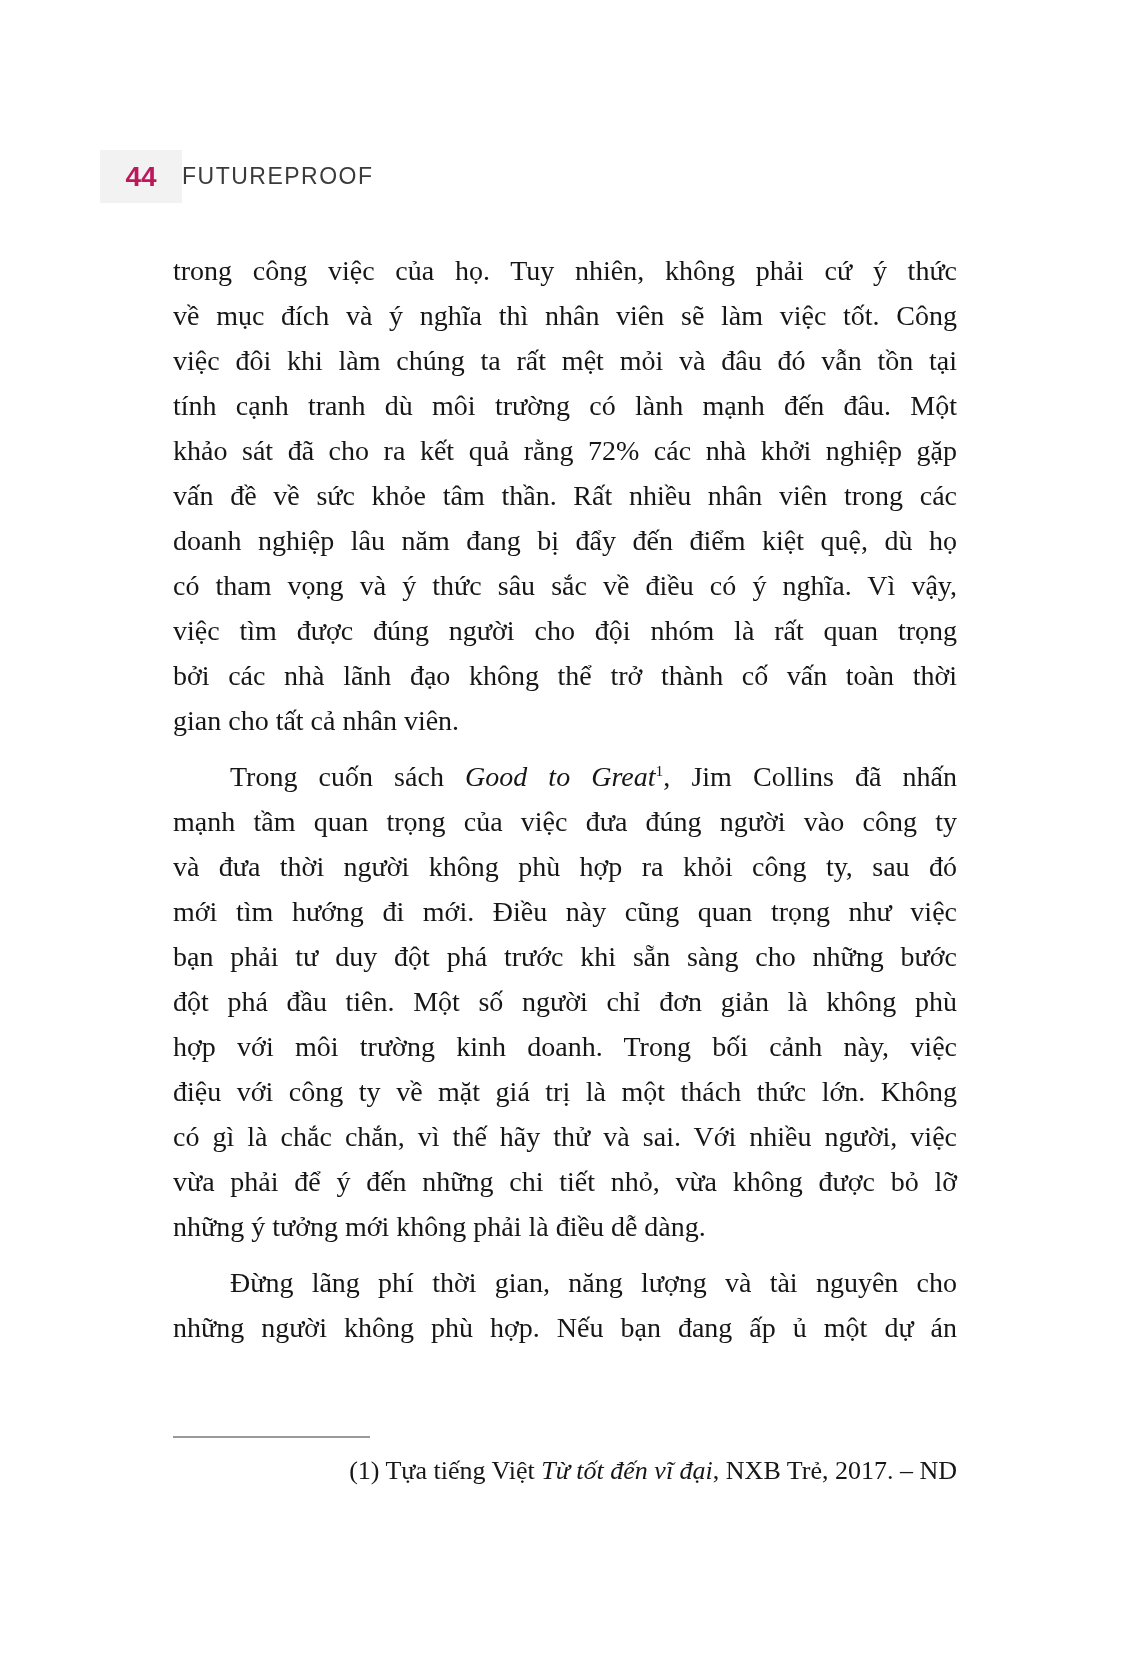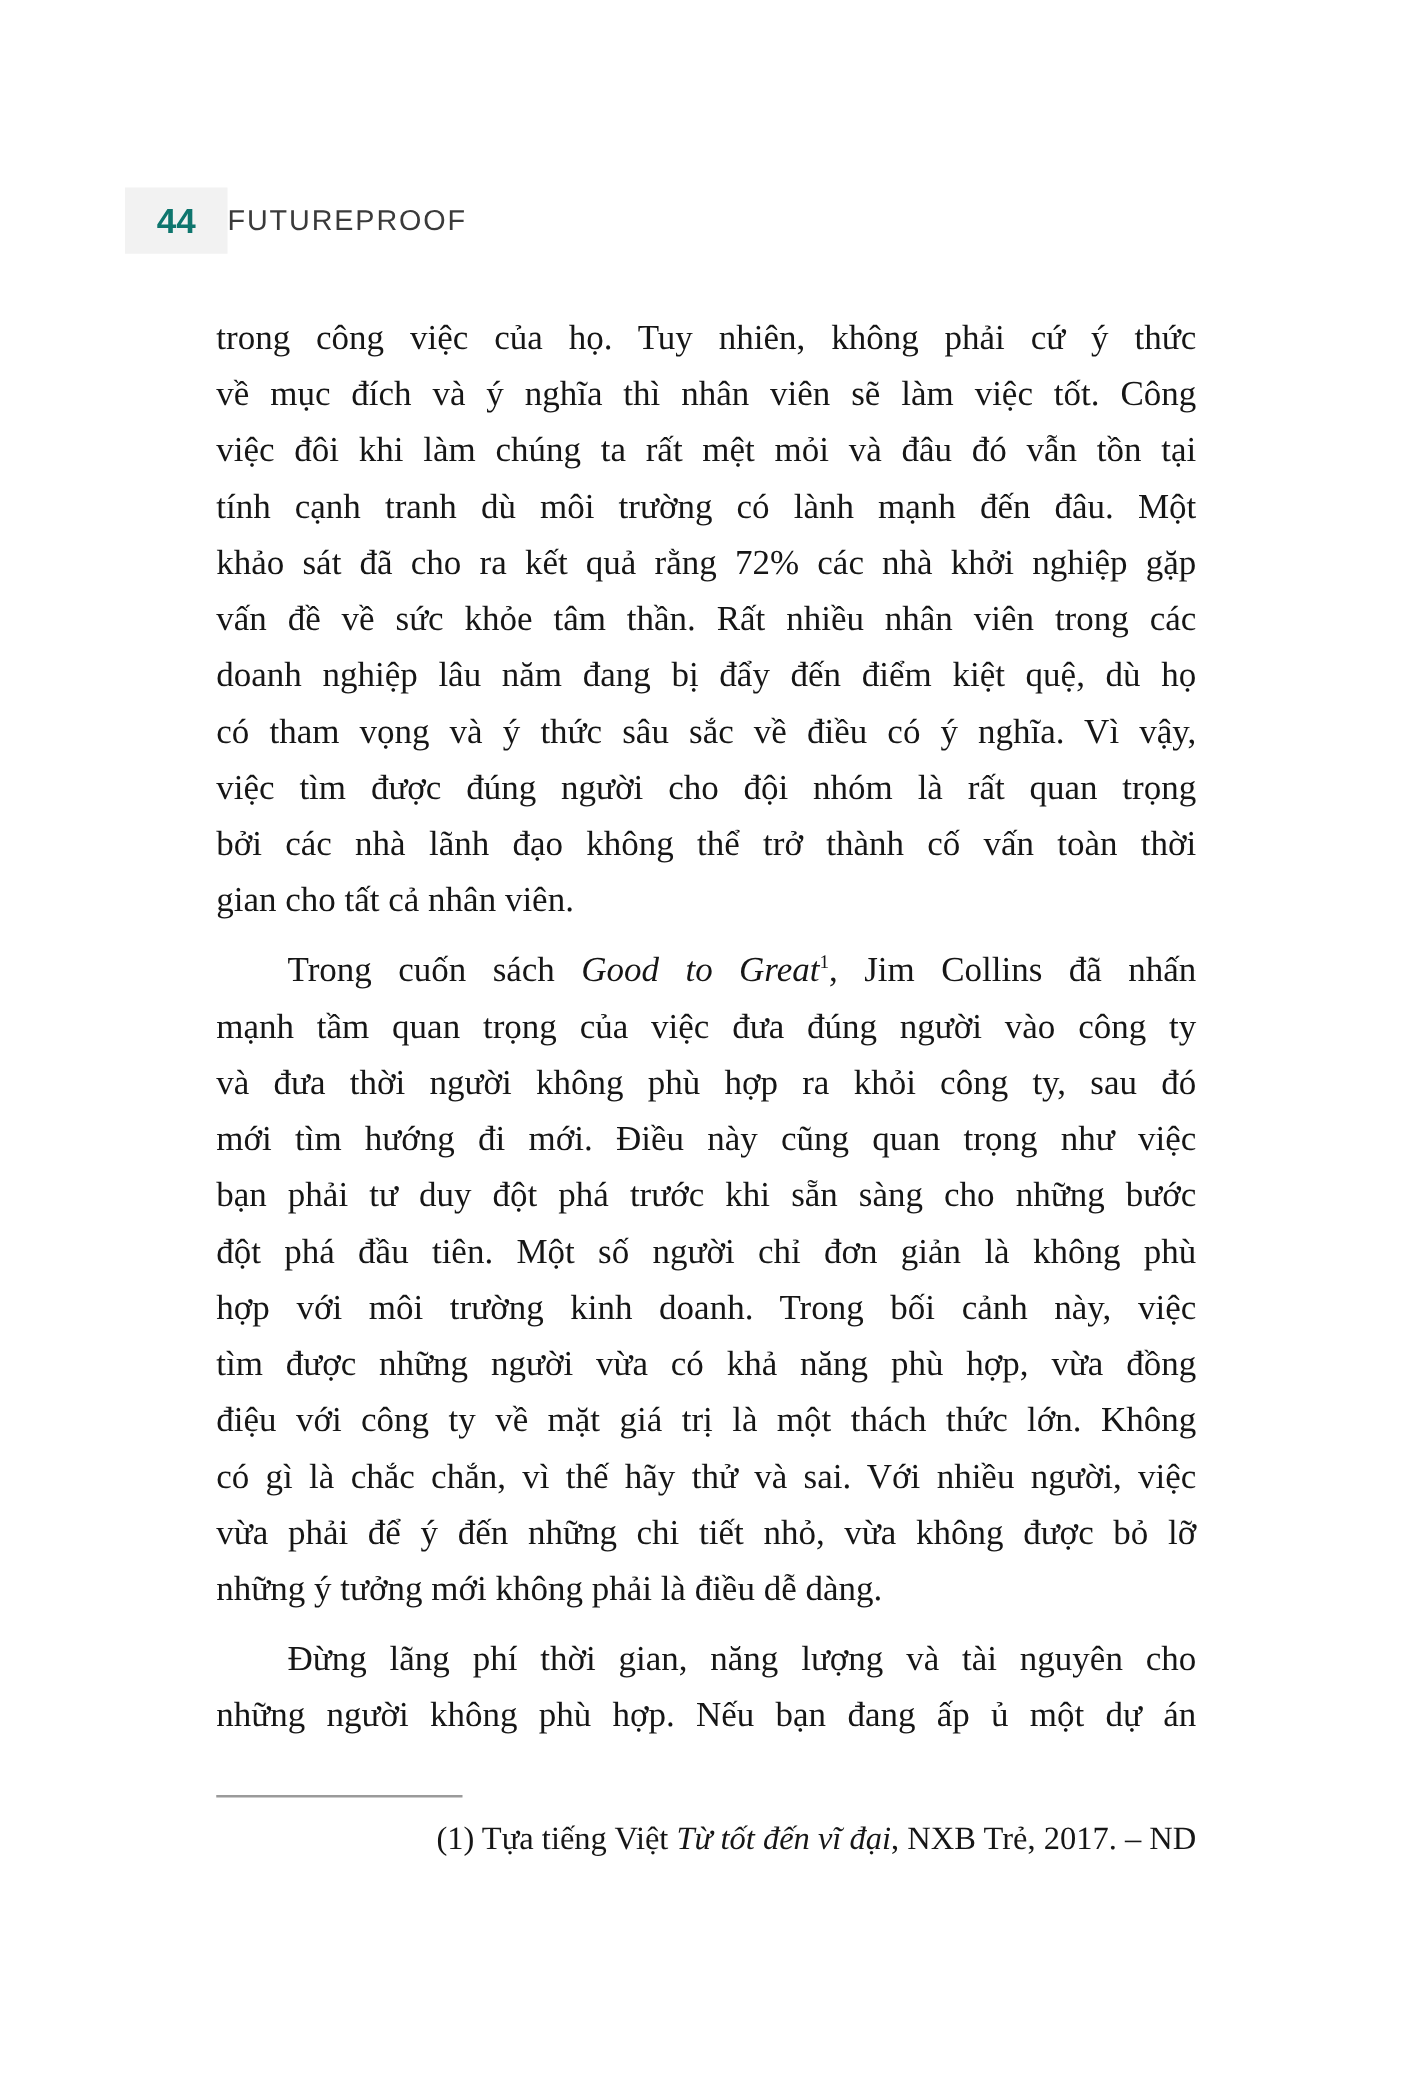--- a/index.html
+++ b/index.html
@@ -26,21 +26,21 @@
     height: 53px;
     background: #f2f2f2;
     display: flex;
     align-items: center;
     justify-content: center;
   }
   .page-num {
     font-family: "Liberation Sans", sans-serif;
     font-weight: bold;
     font-size: 28px;
-    color: #0f766e;
+    color: #be185d;
   }
   .book-title {
     font-family: "Liberation Sans", sans-serif;
     font-size: 23px;
     color: #3a3a3a;
     letter-spacing: 1.5px;
   }
   
   .content {
     position: absolute;
@@ -113,21 +113,20 @@
     </div>
 
     <div class="para">
       <div class="line indent"><span>Trong cuốn sách </span><span class="it">Good to Great</span><sup class="fn-ref">1</sup><span>, Jim Collins đã nhấn</span></div>
       <div class="line">mạnh tầm quan trọng của việc đưa đúng người vào công ty</div>
       <div class="line">và đưa thời người không phù hợp ra khỏi công ty, sau đó</div>
       <div class="line">mới tìm hướng đi mới. Điều này cũng quan trọng như việc</div>
       <div class="line">bạn phải tư duy đột phá trước khi sẵn sàng cho những bước</div>
       <div class="line">đột phá đầu tiên. Một số người chỉ đơn giản là không phù</div>
       <div class="line">hợp với môi trường kinh doanh. Trong bối cảnh này, việc</div>
-      <div class="line">tìm được những người vừa có khả năng phù hợp, vừa đồng</div>
       <div class="line">điệu với công ty về mặt giá trị là một thách thức lớn. Không</div>
       <div class="line">có gì là chắc chắn, vì thế hãy thử và sai. Với nhiều người, việc</div>
       <div class="line">vừa phải để ý đến những chi tiết nhỏ, vừa không được bỏ lỡ</div>
       <div class="line last">những ý tưởng mới không phải là điều dễ dàng.</div>
     </div>
 
     <div class="para">
       <div class="line indent">Đừng lãng phí thời gian, năng lượng và tài nguyên cho</div>
       <div class="line">những người không phù hợp. Nếu bạn đang ấp ủ một dự án</div>
     </div>

